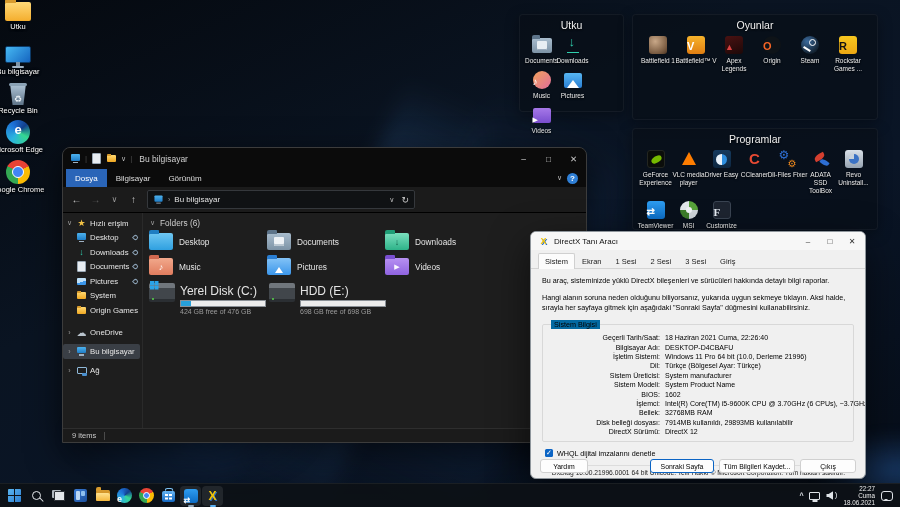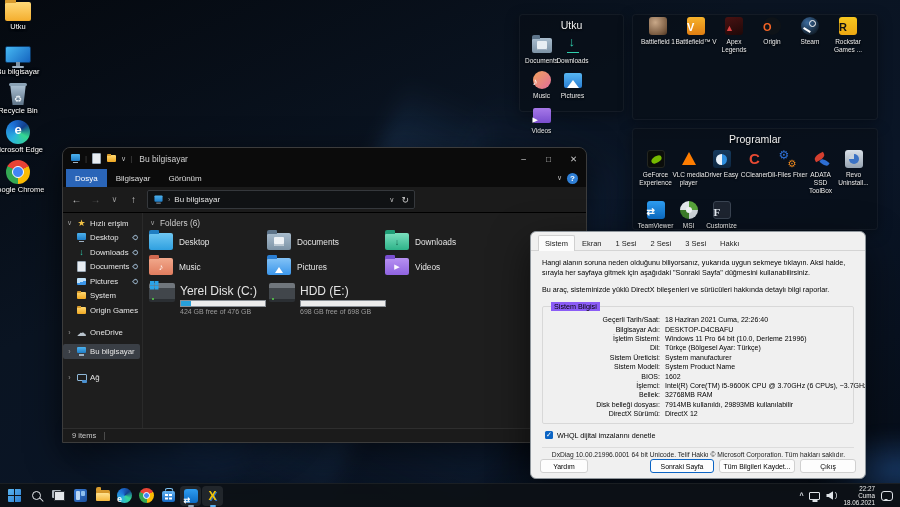--- a/index.html
+++ b/index.html
@@ -126,21 +126,21 @@
 .mag{width:7px;height:7px;border:1.2px solid #9aa0a6;border-radius:50%;position:relative;flex:none}
 .mag::after{content:"";position:absolute;right:-3px;bottom:-1px;width:4px;height:1.2px;background:#9aa0a6;transform:rotate(45deg)}
 .x-body{flex:1;display:flex;min-height:0}
 .x-side{width:80px;flex:none;padding-top:3px;border-right:1px solid #2a2a2a}
 .srow{height:14.5px;display:flex;align-items:center;gap:3px;padding-left:3px;position:relative}
 .srow.child{padding-left:13px}
 .srow.selected{background:#3a3f46;border-radius:2px;margin-right:2px}
 .schev{width:7px;flex:none;text-align:center;color:#9a9a9a;font-size:7px}
 .slabel{font-size:7.8px;color:#e4e4e4;white-space:nowrap}
 .pin{margin-left:auto;margin-right:4px;width:5px;height:5px;border:1px solid #8aa0b4;border-radius:50% 50% 50% 0;transform:rotate(45deg);flex:none}
-.mt8{margin-top:8px}.mt4{margin-top:4px}.mt5{margin-top:12px}
+.mt8{margin-top:8px}.mt4{margin-top:4px}.mt5{margin-top:5px}
 .mi{width:11px;height:11px;flex:none;position:relative;display:flex;align-items:center;justify-content:center}
 .mi-star::after{content:"★";color:#f2c245;font-size:9px}
 .mi-mon{flex-direction:column}
 .mi-mon::before{content:"";width:9px;height:6.5px;background:linear-gradient(#4db2ee,#1f7ec8);border-radius:1px}
 .mi-mon::after{content:"";width:5px;height:1.5px;background:#9fb2c4;margin-top:1px}
 .mi-down::after{content:"↓";color:#2fcfae;font-weight:bold;font-size:9px}
 .mi-doc::after{content:"";width:7px;height:9px;background:#e8edf2;border:1px solid #9aa8b5;border-radius:1px}
 .mi-pic::after{content:"";width:9px;height:7px;border-radius:1px;background:linear-gradient(160deg,#bfe0f7 55%,#3b96ea 55%)}
 .mi-fold{position:relative}
 .mi-fold::before{content:"";position:absolute;top:1px;left:1px;width:4px;height:2px;background:#d89b2e;border-radius:1px 0 0 0}
@@ -184,21 +184,21 @@
 .ic-dx.sm{width:11px;height:11px}.ic-dx.sm::after{font-size:9px}
 .ic-dx.tb{width:14px;height:14px}.ic-dx.tb::after{font-size:12px}
 .dcap{width:22px;height:18px;display:flex;align-items:center;justify-content:center;color:#333;font-size:8px}
 .d-tabs{display:flex;padding:3px 7px 0;border-bottom:1px solid #d4d4d4}
 .dtab{font-size:7.5px;padding:2.5px 6px;color:#222;border:1px solid transparent;border-bottom:none;margin-bottom:-1px}
 .dtab.active{background:#fcfcfc;border-color:#d0d0d0;border-radius:2px 2px 0 0;padding-bottom:3.5px}
 .d-body{padding:7px 11px 0}
 .dp{font-size:7.2px;line-height:1.4;color:#000}
 .dp+.dp{margin-top:7px}
 .groupbox{position:relative;border:1px solid #d8d8d8;border-radius:2px;margin-top:11px;padding:8px 4px 4px}
-.glegend{position:absolute;top:-5px;left:8px;background:#8b5cf6;padding:0 3px;font-size:7.2px;color:#000}
+.glegend{position:absolute;top:-5px;left:8px;background:#0369a1;padding:0 3px;font-size:7.2px;color:#000}
 .sirow{display:flex;line-height:9.4px}
 .silab{width:118px;flex:none;text-align:right;padding-right:5px;font-size:7px;color:#000}
 .sival{font-size:7px;color:#000;white-space:nowrap}
 .whql{display:flex;align-items:center;gap:4px;margin:7px 0 0 3px}
 .cbx{width:8px;height:8px;flex:none;background:#0b64c4;border-radius:1.5px;display:flex;align-items:center;justify-content:center}
 .cbx::after{content:"✓";color:#fff;font-size:7px}
 .whql span.wl{font-size:7.2px;color:#000}
 .d-sep{border-top:1px solid #dcdcdc;margin-top:7px}
 .d-note{text-align:right;font-size:6.7px;color:#222;padding:3px 9px 0}
 .d-buttons{position:absolute;left:0;right:0;bottom:5px;display:flex;align-items:center;padding:0 9px}
@@ -315,20 +315,21 @@
       <div class="fitem">
           <span class="fic">
             <span class="ic-videos"></span>
           </span>
           <span class="flabel nw">Videos</span>
         </div>
     </div>
   </div>
 
   <div class="fence" id="fence-oyunlar" style="left:632px;top:14px;width:246px;height:106px">
+    <div class="ftitle">Oyunlar</div>
     <div class="fgrid">
       <div class="fitem">
           <span class="fic">
             <span class="ic-bf1"></span>
           </span>
           <span class="flabel nw">Battlefield 1</span>
         </div>
       <div class="fitem">
           <span class="fic">
             <span class="ic-bfv"></span>
@@ -585,31 +586,40 @@
         </div>
       </div>
     </div>
     <div class="x-status">
       <span>9 items</span>
       <span class="sdiv"></span>
     </div>
   </div>
 
   <div id="dxdiag">
+    <div class="d-title">
+      <span class="ic-dx sm"></span>
+      <span>DirectX Tanı Aracı</span>
+      <span class="capgroup">
+        <span class="dcap g-min"></span>
+        <span class="dcap g-max"></span>
+        <span class="dcap g-close"></span>
+      </span>
+    </div>
     <div class="d-tabs">
       <span class="dtab active">Sistem</span>
       <span class="dtab">Ekran</span>
       <span class="dtab">1 Sesi</span>
       <span class="dtab">2 Sesi</span>
       <span class="dtab">3 Sesi</span>
-      <span class="dtab">Hakkı</span>
+      <span class="dtab">Giriş</span>
     </div>
     <div class="d-body">
+      <div class="dp">Bu araç, sisteminizde yüklü DirectX bileşenleri ve sürücüleri hakkında detaylı bilgi raporlar.</div>
       <div class="dp">Hangi alanın soruna neden olduğunu biliyorsanız, yukarıda uygun sekmeye tıklayın. Aksi halde, sırayla her sayfaya gitmek için aşağıdaki "Sonraki Sayfa" düğmesini kullanabilirsiniz.</div>
-      <div class="dp">Bu araç, sisteminizde yüklü DirectX bileşenleri ve sürücüleri hakkında detaylı bilgi raporlar.</div>
       <div class="groupbox">
         <span class="glegend">Sistem Bilgisi</span>
         <div class="sirow">
             <span class="silab">Geçerli Tarih/Saat:</span>
             <span class="sival">18 Haziran 2021 Cuma, 22:26:40</span>
           </div>
         <div class="sirow">
             <span class="silab">Bilgisayar Adı:</span>
             <span class="sival">DESKTOP-D4CBAFU</span>
           </div>

